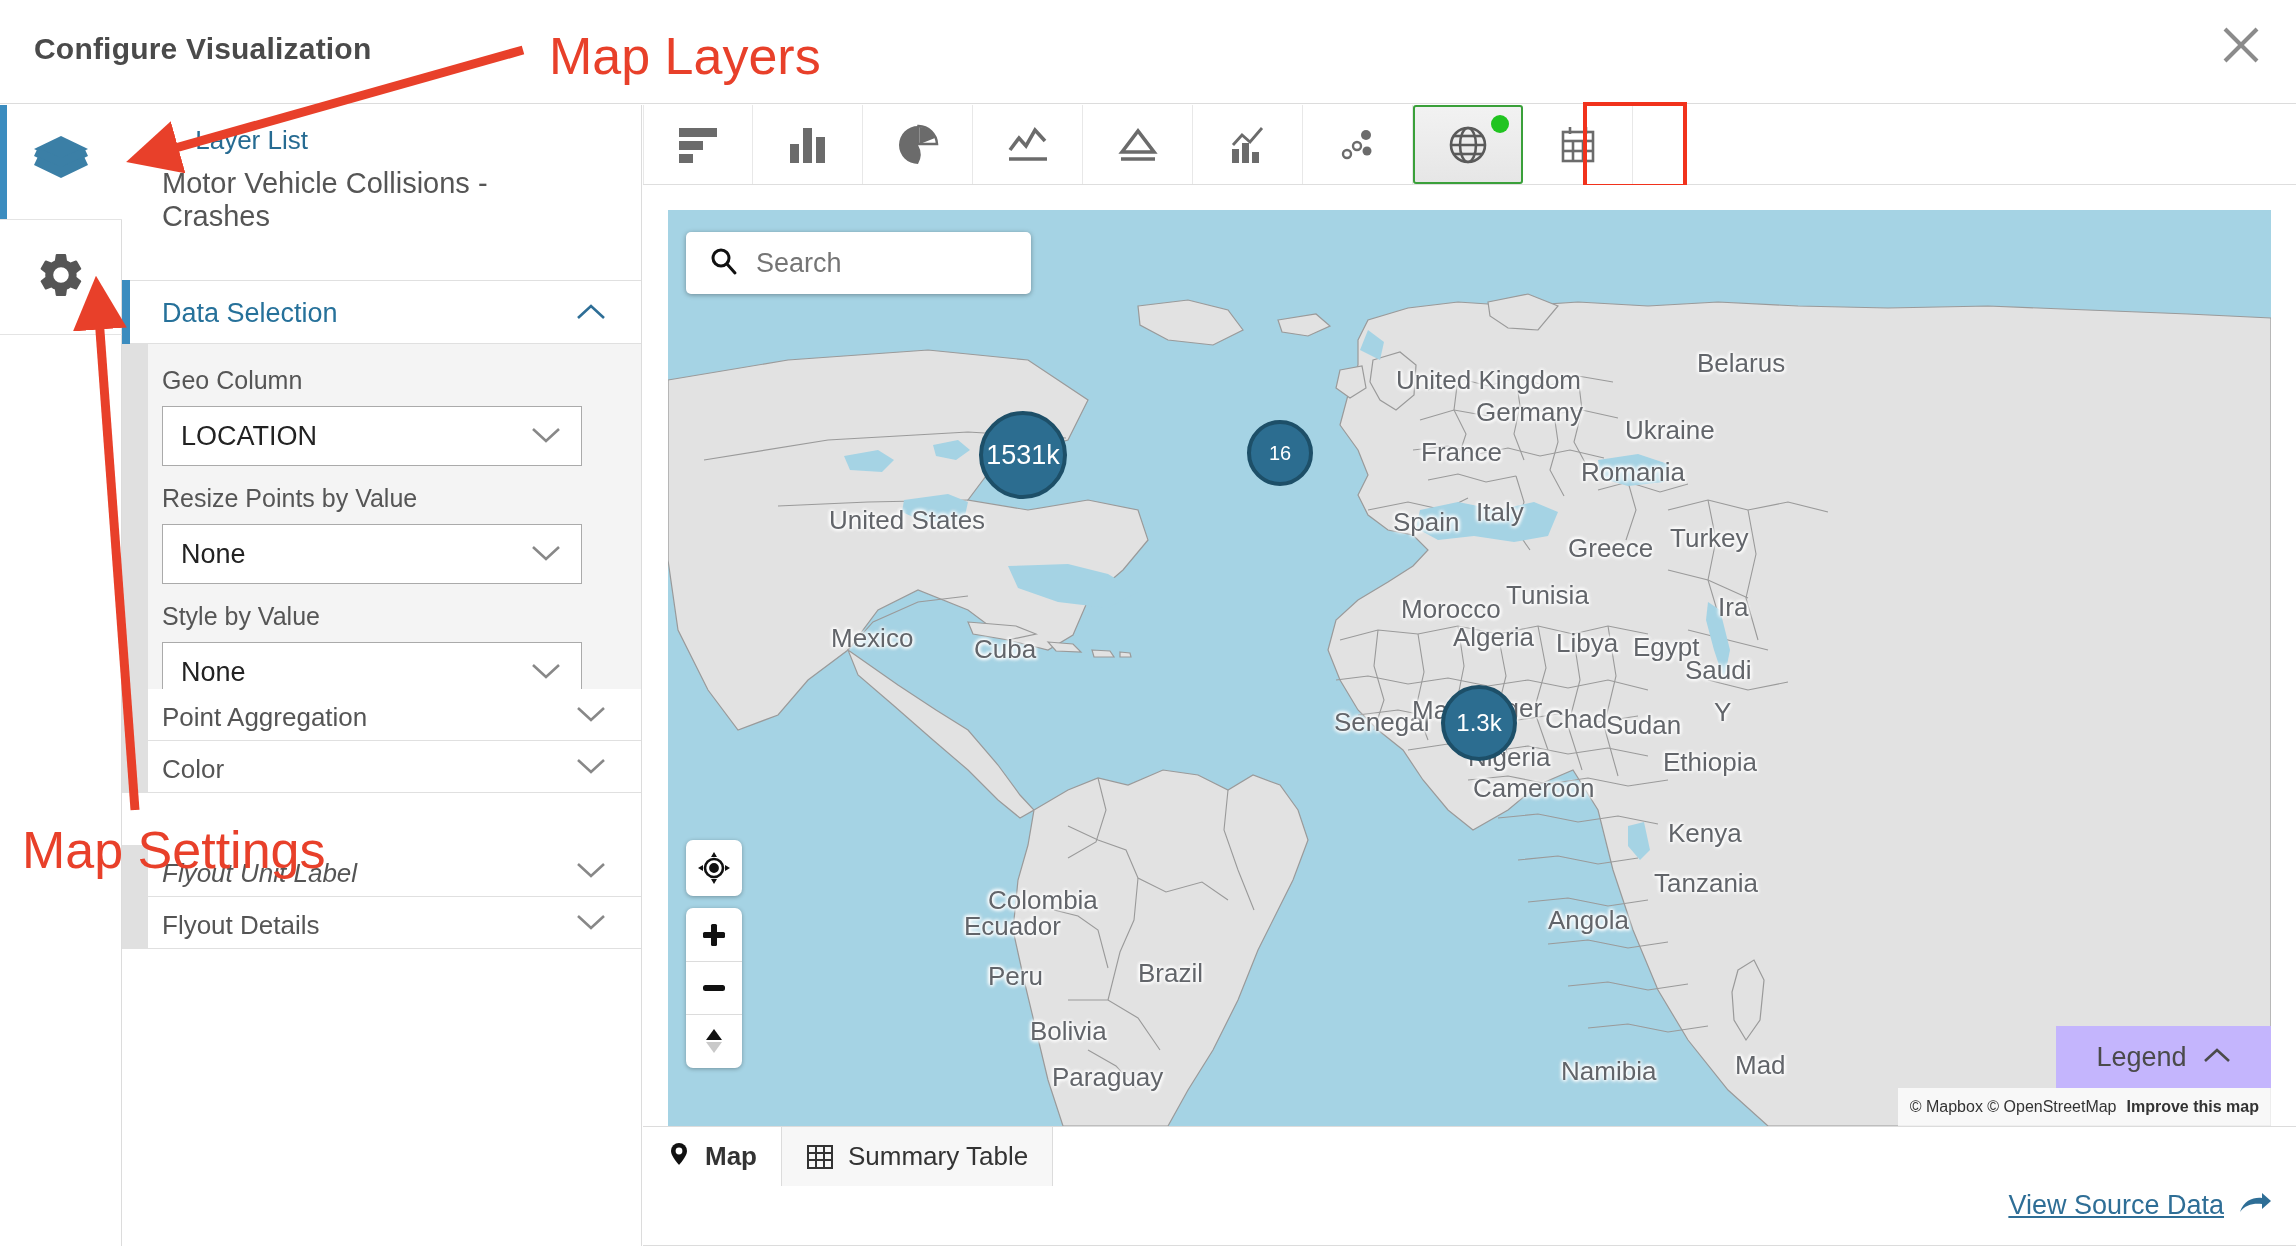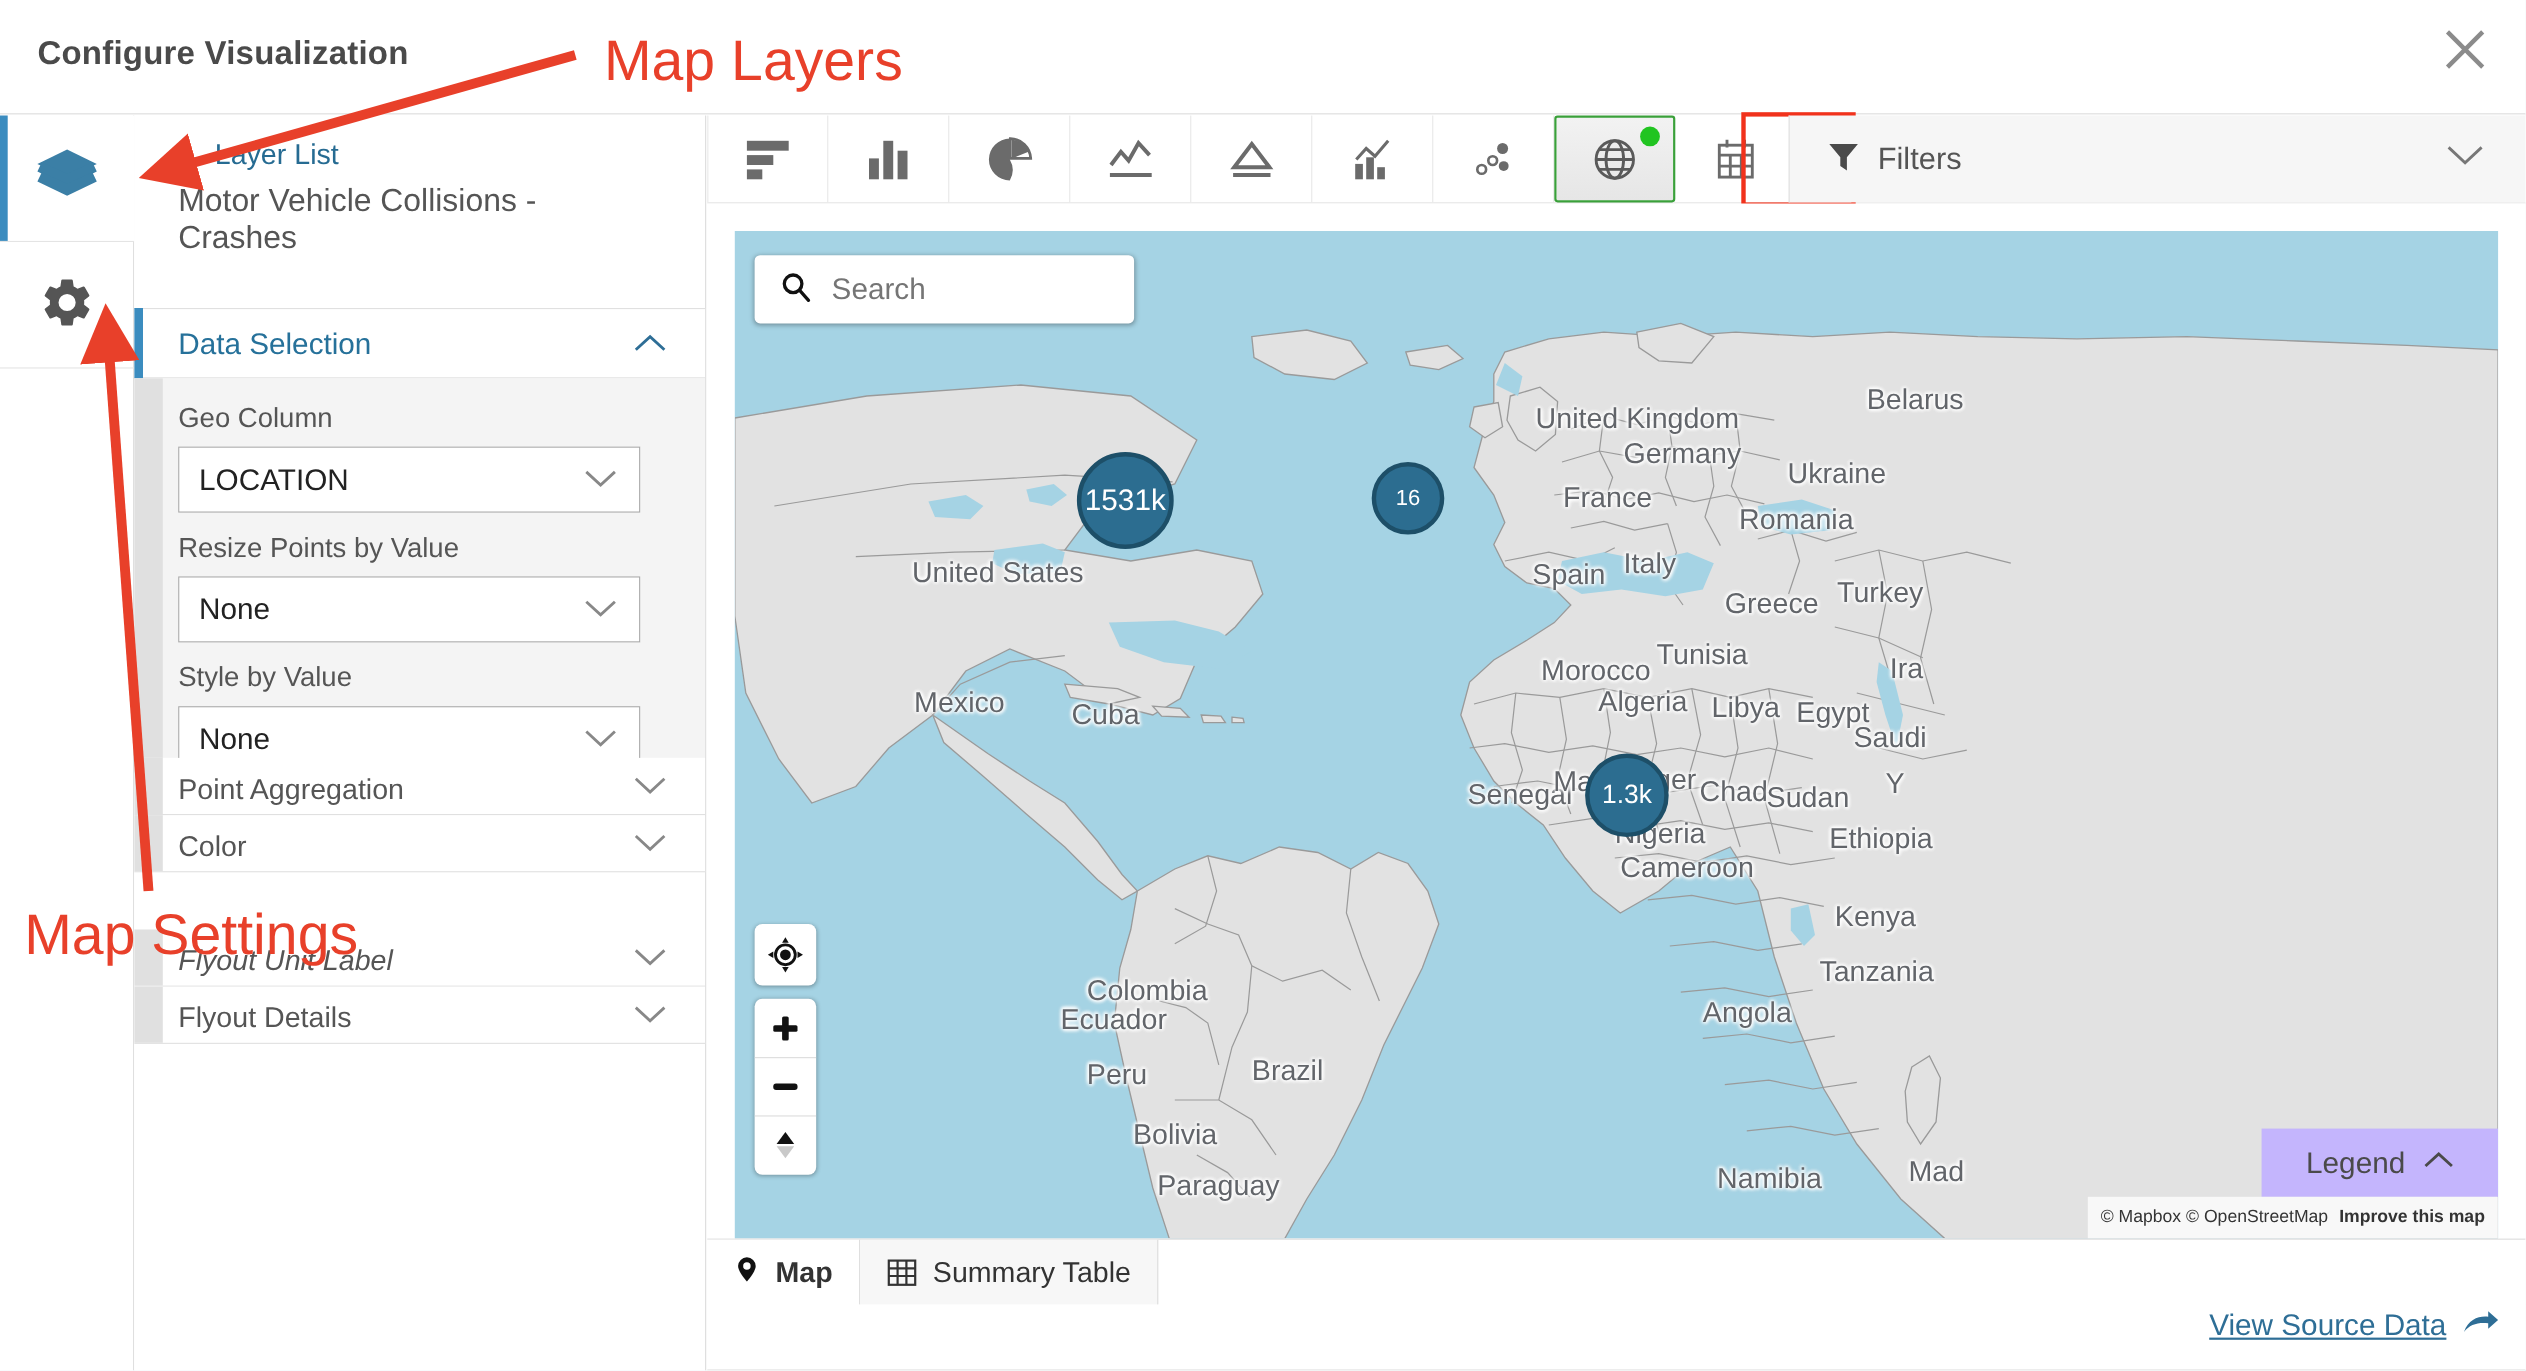--- a/index.html
+++ b/index.html
@@ -410,33 +410,20 @@
           <line x1="6" y1="18" x2="36" y2="18"></line>
           <line x1="16" y1="18" x2="16" y2="38"></line>
           <line x1="26" y1="18" x2="26" y2="38"></line>
           <line x1="6" y1="28" x2="36" y2="28"></line>
           <line x1="13" y1="4" x2="13" y2="11"></line>
           <line x1="29" y1="4" x2="29" y2="11"></line>
         </svg>
       </div>
       <div class="sel-ring"></div>
 
-      <div class="filters">
-        <span class="funnel">
-          <svg width="30" height="30" viewBox="0 0 30 30" fill="#4a4a4a">
-            <polygon points="2,4 28,4 18,16 18,28 12,24 12,16"></polygon>
-          </svg>
-        </span>
-        <span class="ftext">Filters</span>
-        <span class="fchev">
-          <svg width="34" height="20" viewBox="0 0 34 20">
-              <polyline points="2,3 17,17 32,3" fill="none" stroke="#777" stroke-width="2.6"></polyline>
-            </svg>
-        </span>
-      </div>
     </div>
 
     <div class="map-wrap">
       <div class="map">
 
         <svg class="basemap" width="1603" height="916" viewBox="0 0 1603 916">
           <rect width="1603" height="916" fill="#a5d3e4"></rect>
           <g fill="#e2e2e2" stroke="#9a9a9a" stroke-width="1.2">
 
             <path d="M0,170 L120,150 L260,140 L360,150 L420,190 L400,230 L330,250 L300,290

